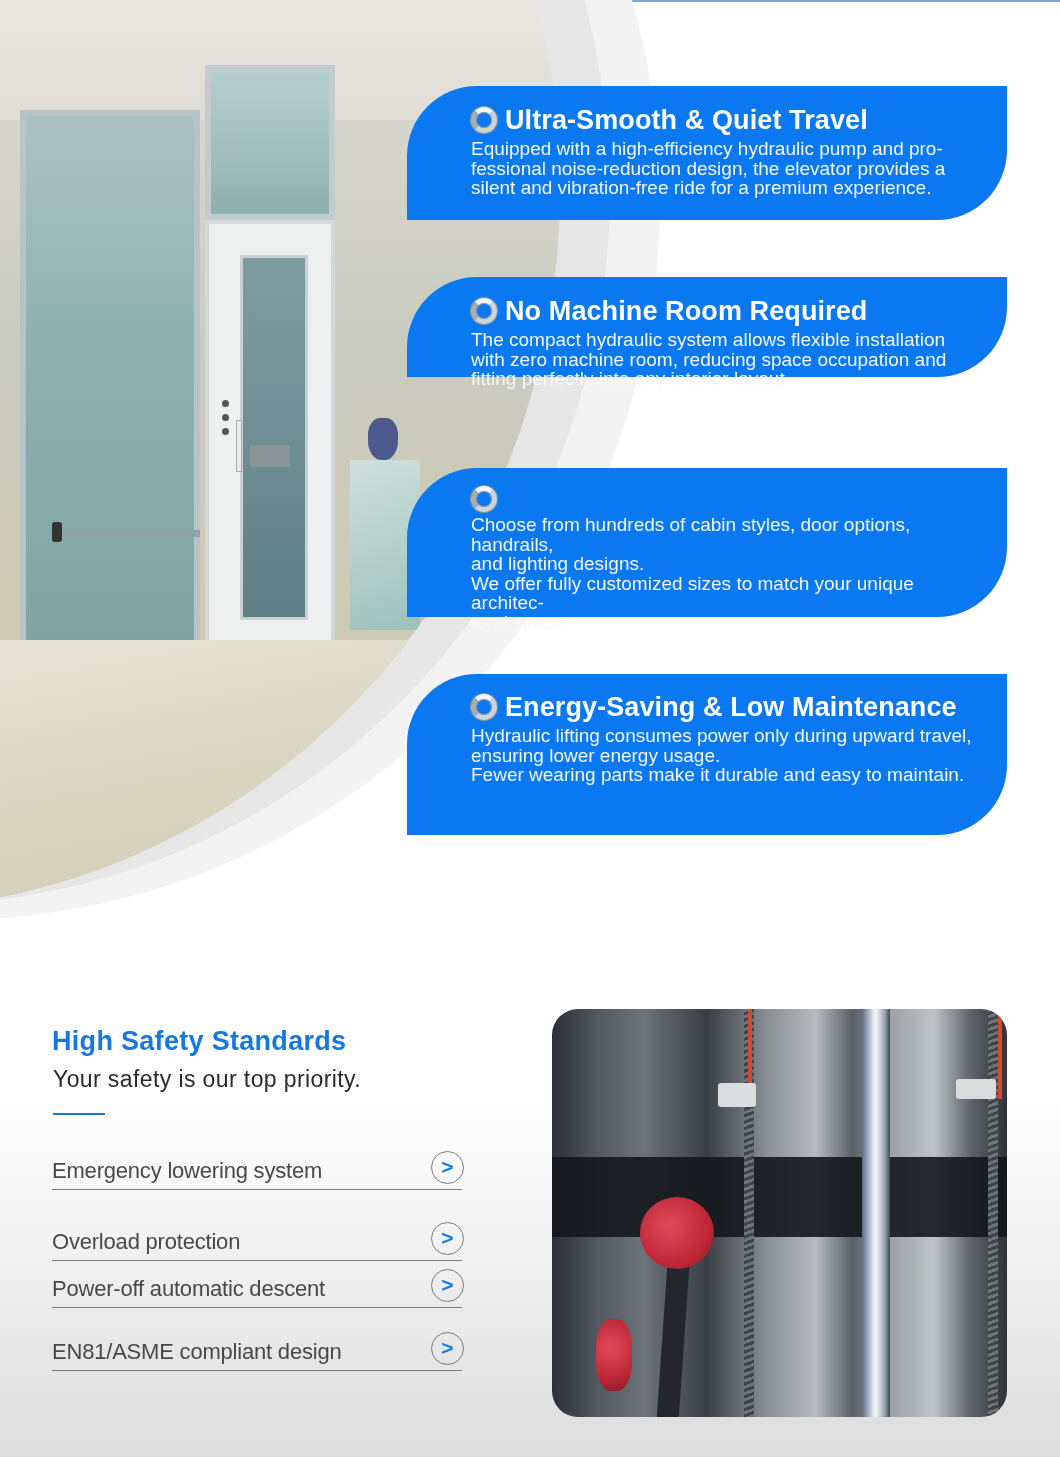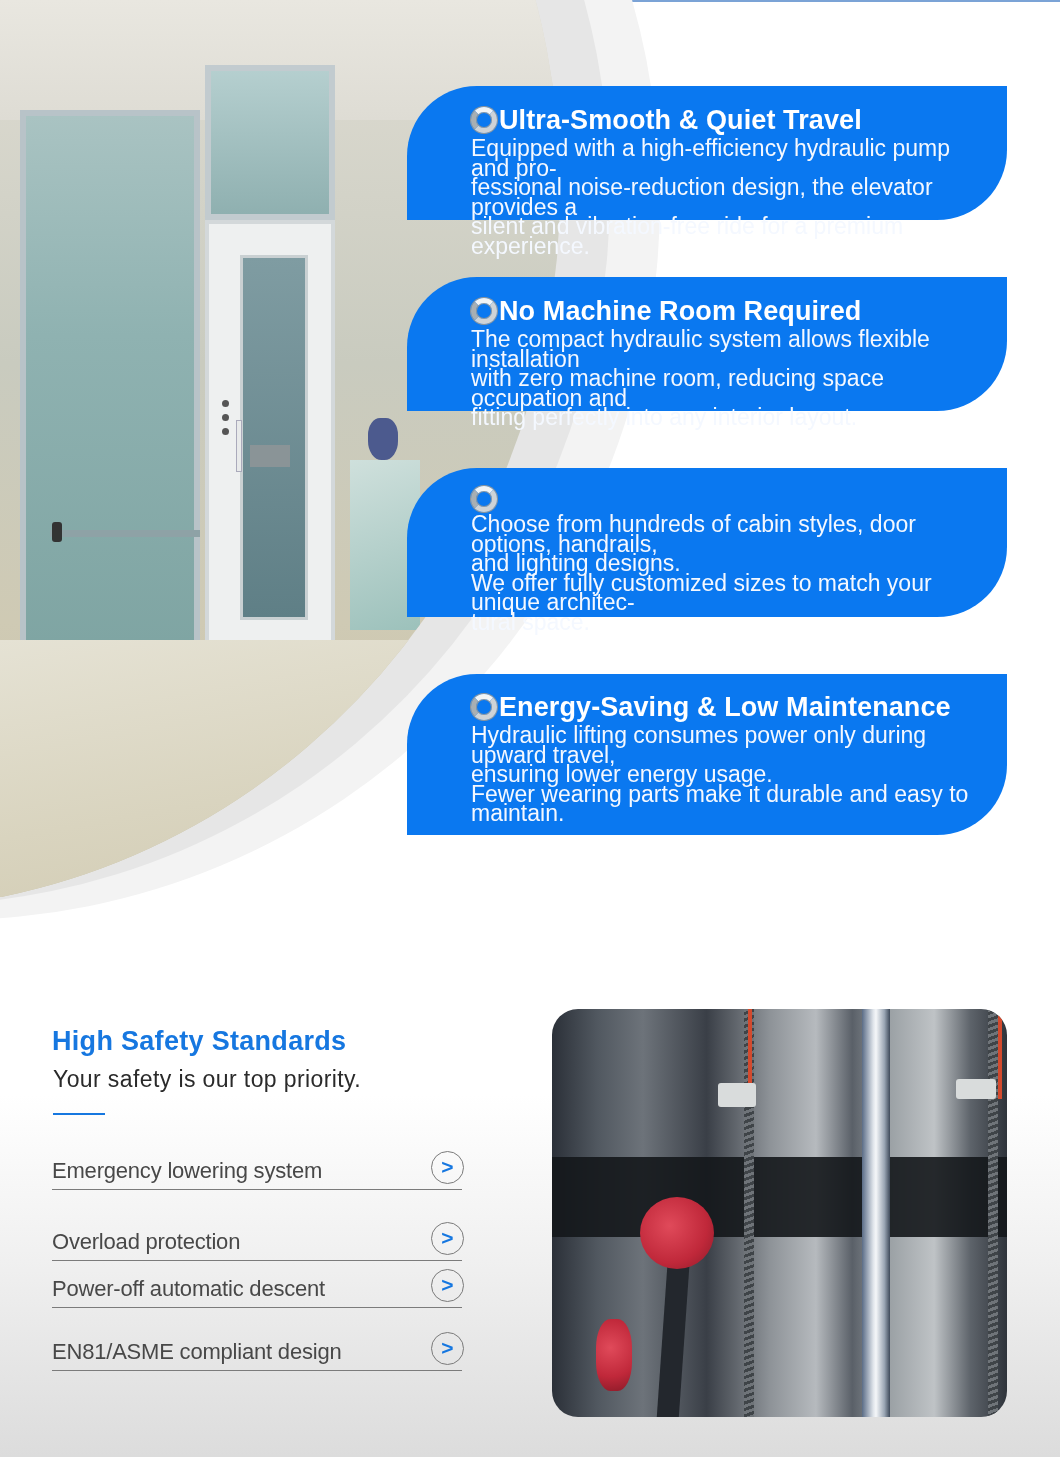--- a/index.html
+++ b/index.html
@@ -48,36 +48,36 @@
       background: linear-gradient(160deg, #cfe0dc 0%, #9cc1bb 100%); }
 
     
     .card {
       position: absolute; left: 407px; width: 600px;
       background: #0a78f0;
       border-top-left-radius: 70px; border-bottom-right-radius: 70px;
       color: #ffffff; padding-left: 64px; padding-right: 16px;
     }
     .card .card-title {
-      display: flex; align-items: center; 
+      display: flex; align-items: center; gap: 6px;
       font-weight: bold; font-size: 27px; line-height: 32px; letter-spacing: 0.1px;
     }
     .ring-icon {
       display: inline-block; width: 26px; height: 26px; border-radius: 50%;
       border: 5px solid #cfd3d6;
       background: transparent;
       box-shadow: inset 0 0 0 1px #8f969a, 0 0 0 1px #8f969a;
       flex: 0 0 auto; margin-right: 2px;
       border-top-color: #f2f4f5; border-left-color: #a8afb3;
     }
-    .card .card-body { font-size: 23px; line-height: 19.5px; margin-top: 3px; color: #f4f8ff; }
+    .card .card-body { font-size: 19px; line-height: 19.5px; margin-top: 3px; color: #f4f8ff; }
     .card .card-body p { margin: 0; }
 
     .card-1 { top: 86px; height: 134px; padding-top: 18px; }
-    .card-2 { top: 277px; height: 134px; padding-top: 18px; }
+    .card-2 { top: 277px; height: 100px; padding-top: 18px; }
     .card-3 { top: 468px; height: 149px; padding-top: 18px; }
     .card-4 { top: 674px; height: 161px; padding-top: 17px; }
 
     
     .safety-bg { position: absolute; left: 0; top: 940px; width: 1060px; height: 517px;
       background: linear-gradient(180deg, #ffffff 0%, #ffffff 30%, #f1f1f1 60%, #dcdcdc 100%); }
     .safety-title { position: absolute; left: 52px; top: 1026px; font-size: 27px; font-weight: bold; color: #1677e0; letter-spacing: 0.3px; }
     .safety-sub { position: absolute; left: 53px; top: 1066px; font-size: 23px; color: #2a2a2a; letter-spacing: 0.4px; }
     .safety-underline { position: absolute; left: 53px; top: 1113px; width: 52px; height: 2px; background: #1677e0; }
 

